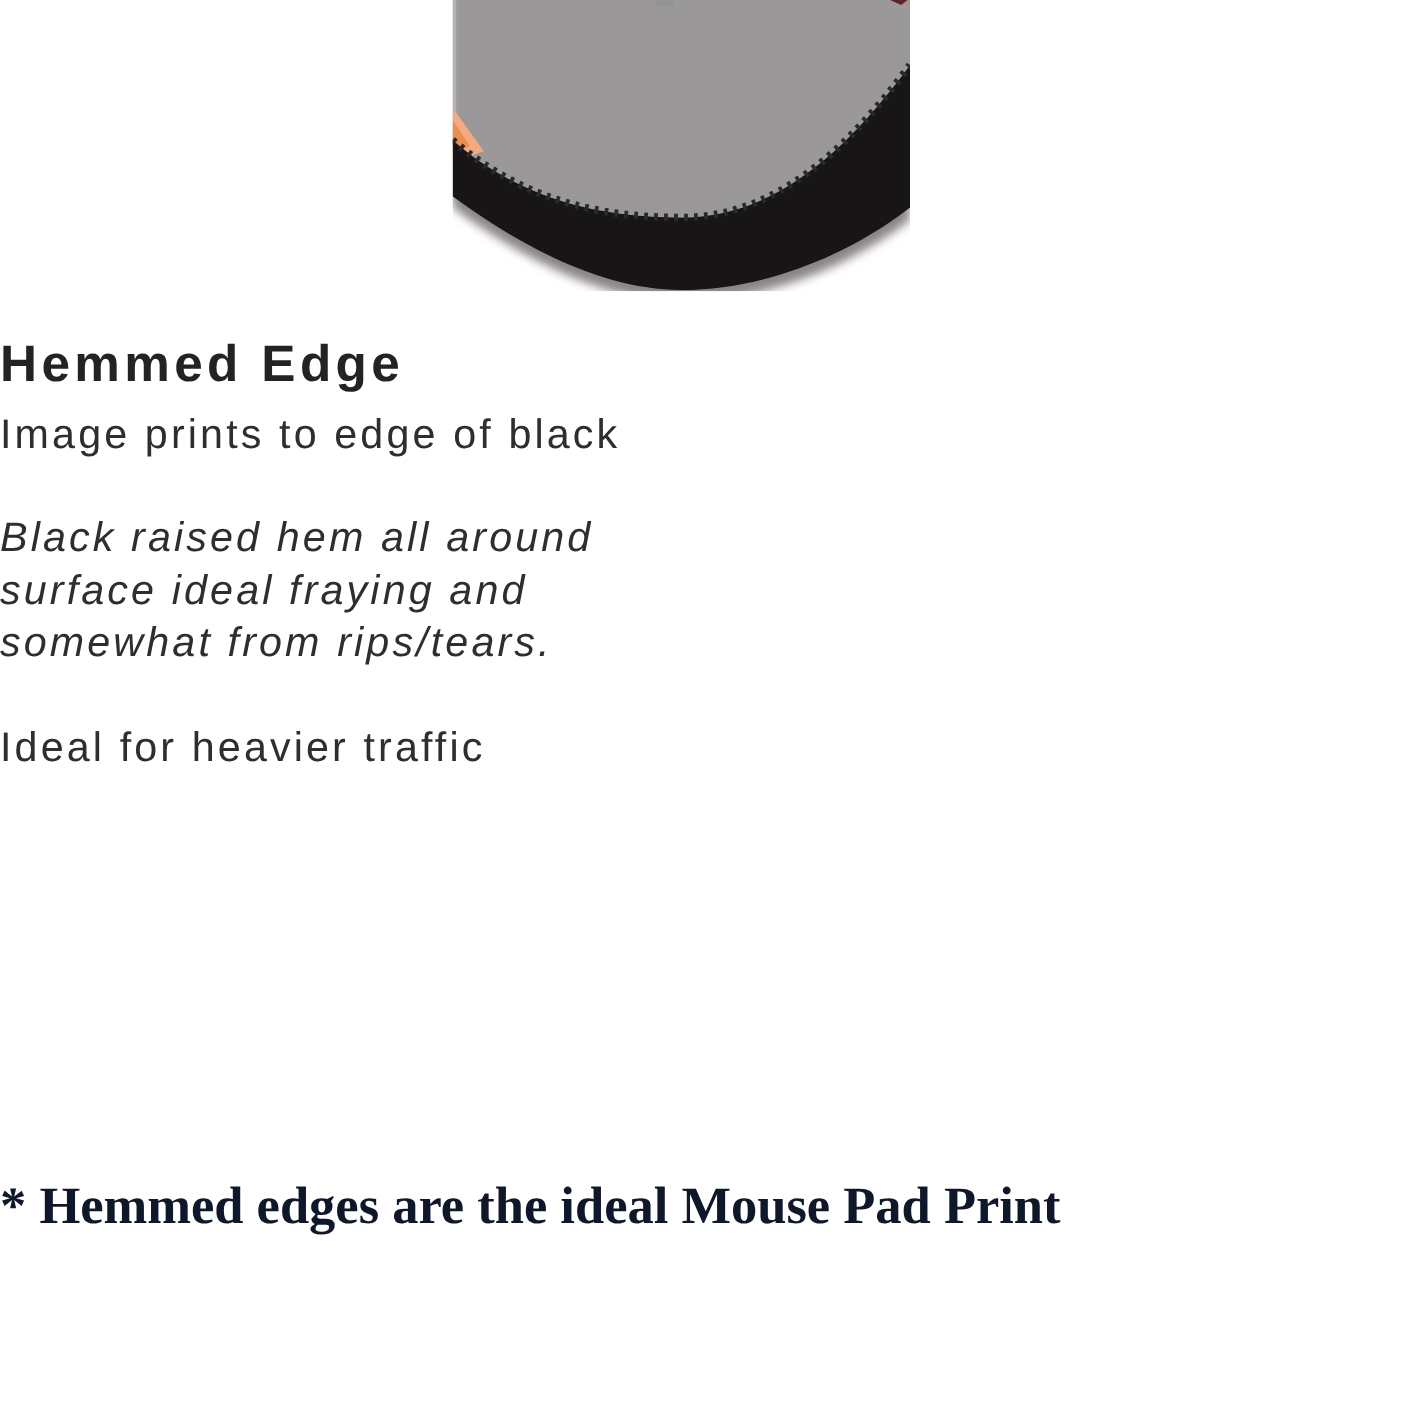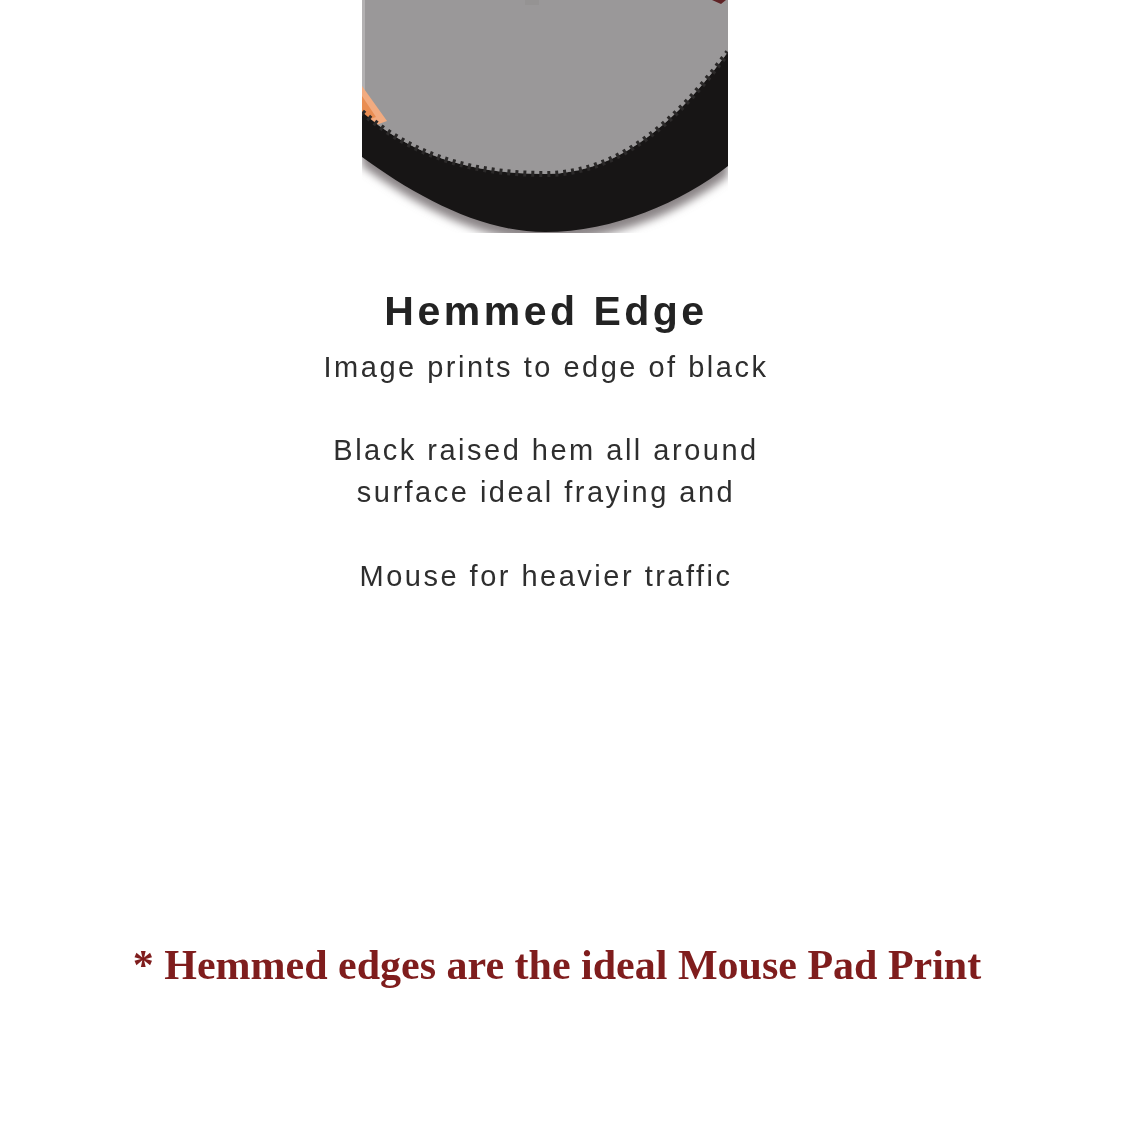--- a/index.html
+++ b/index.html
@@ -20,56 +20,55 @@
     width: 366px;
     height: 233px;
     overflow: hidden;
   }
   .photo svg { display: block; width: 100%; height: 100%; }
 
   
   .copy {
     position: absolute;
     left: 0;
-    top: 288px;
+    top: 268px;
     width: 1092px;
-    text-align: center;
+    text-align: left;
     color: #2e2e2e;
   }
   .copy h1 {
     margin: 0;
     font-size: 41px;
     line-height: 46px;
     font-weight: bold;
     letter-spacing: 3.5px;
     color: #232323;
   }
   .para { margin: 0; }
   .para .line {
-    font-size: 29px;
+    font-size: 33px;
     line-height: 42px;
     letter-spacing: 2.5px;
     white-space: nowrap;
   }
   .para-1 { margin-top: 12px; }
-  .para-2 { margin-top: 41px; }
+  .para-2 { margin-top: 41px; font-style: italic; }
   .para-3 { margin-top: 42px; }
 
   
   .note {
     position: absolute;
     left: 0;
     top: 941px;
     width: 1114px;
-    text-align: center;
     font-family: "Liberation Serif", serif;
     font-weight: bold;
     font-size: 42px;
     line-height: 48px;
-    color: #7f1d1d;
+    color: #0f172a;
   }
 </style>
 </head>
 <body>
 
 <div class="page">
 
   <div class="photo">
     <svg viewBox="0 0 366 233" xmlns="http://www.w3.org/2000/svg">
       <defs>
@@ -100,22 +99,23 @@
   <div class="copy">
     <h1>Hemmed Edge</h1>
 
     <p class="para para-1">
       <span class="line" style="display:block">Image prints to edge of black</span>
     </p>
 
     <p class="para para-2">
       <span class="line" style="display:block">Black raised hem all around</span>
       <span class="line" style="display:block">surface ideal fraying and</span>
+      <span class="line" style="display:block">somewhat from rips/tears.</span>
     </p>
 
     <p class="para para-3">
-      <span class="line" style="display:block">Mouse for heavier traffic</span>
+      <span class="line" style="display:block">Ideal for heavier traffic</span>
     </p>
   </div>
 
   <div class="note">* Hemmed edges are the ideal Mouse Pad Print</div>
 
 </div>
 
 </body></html>

